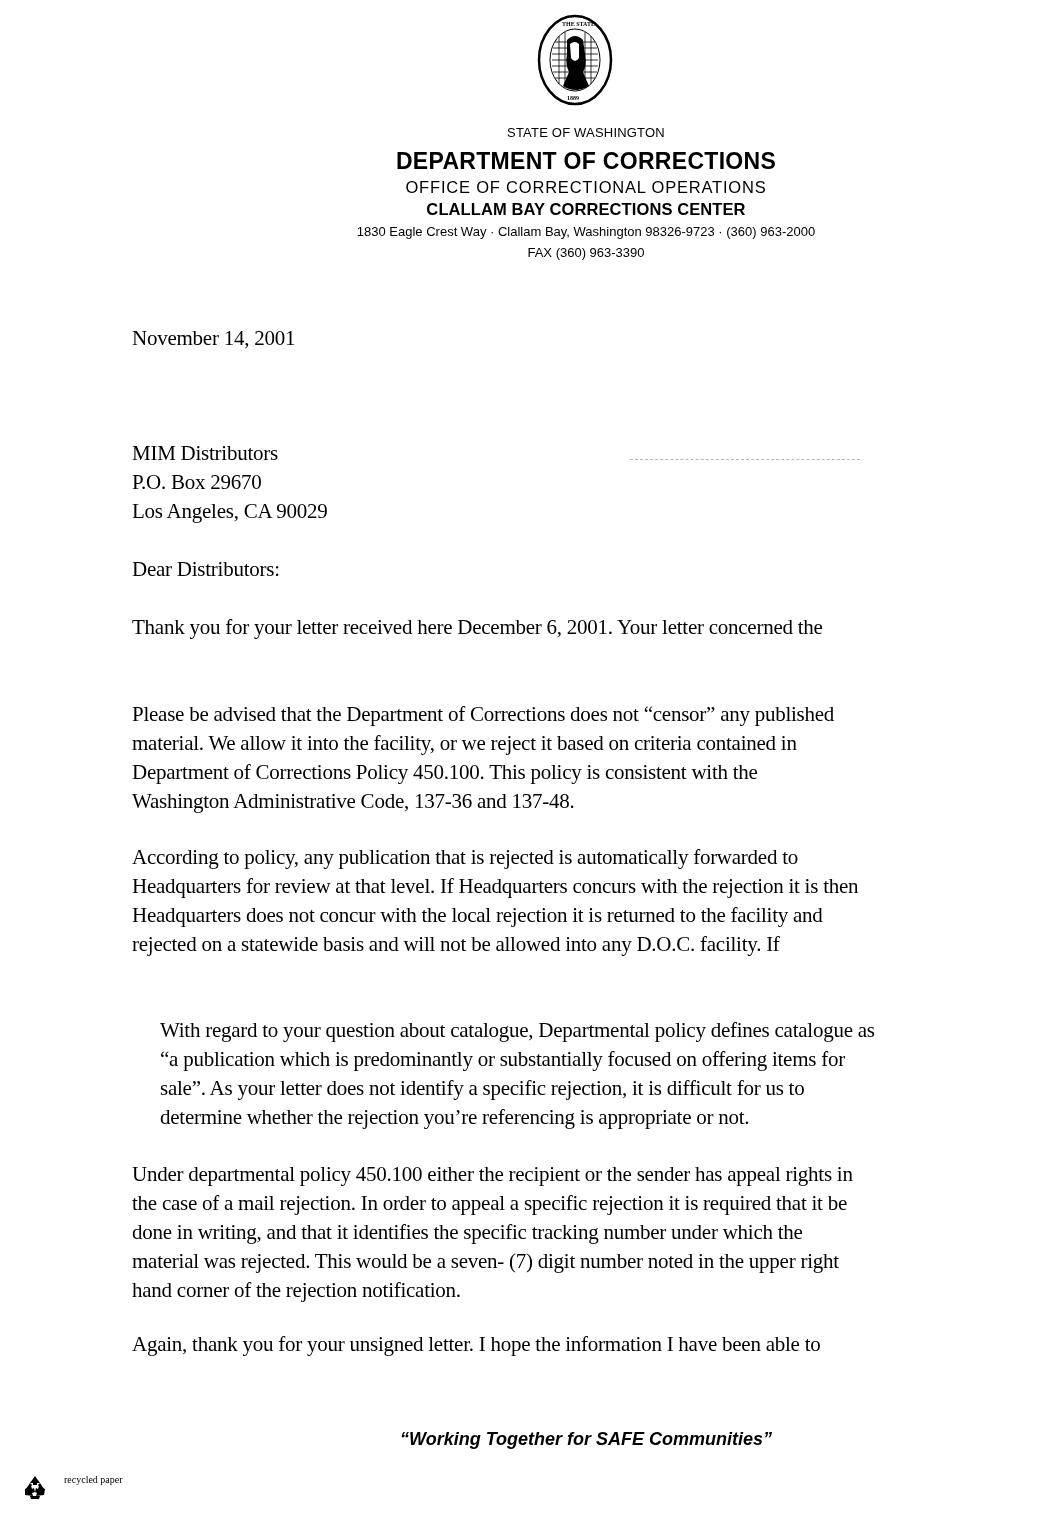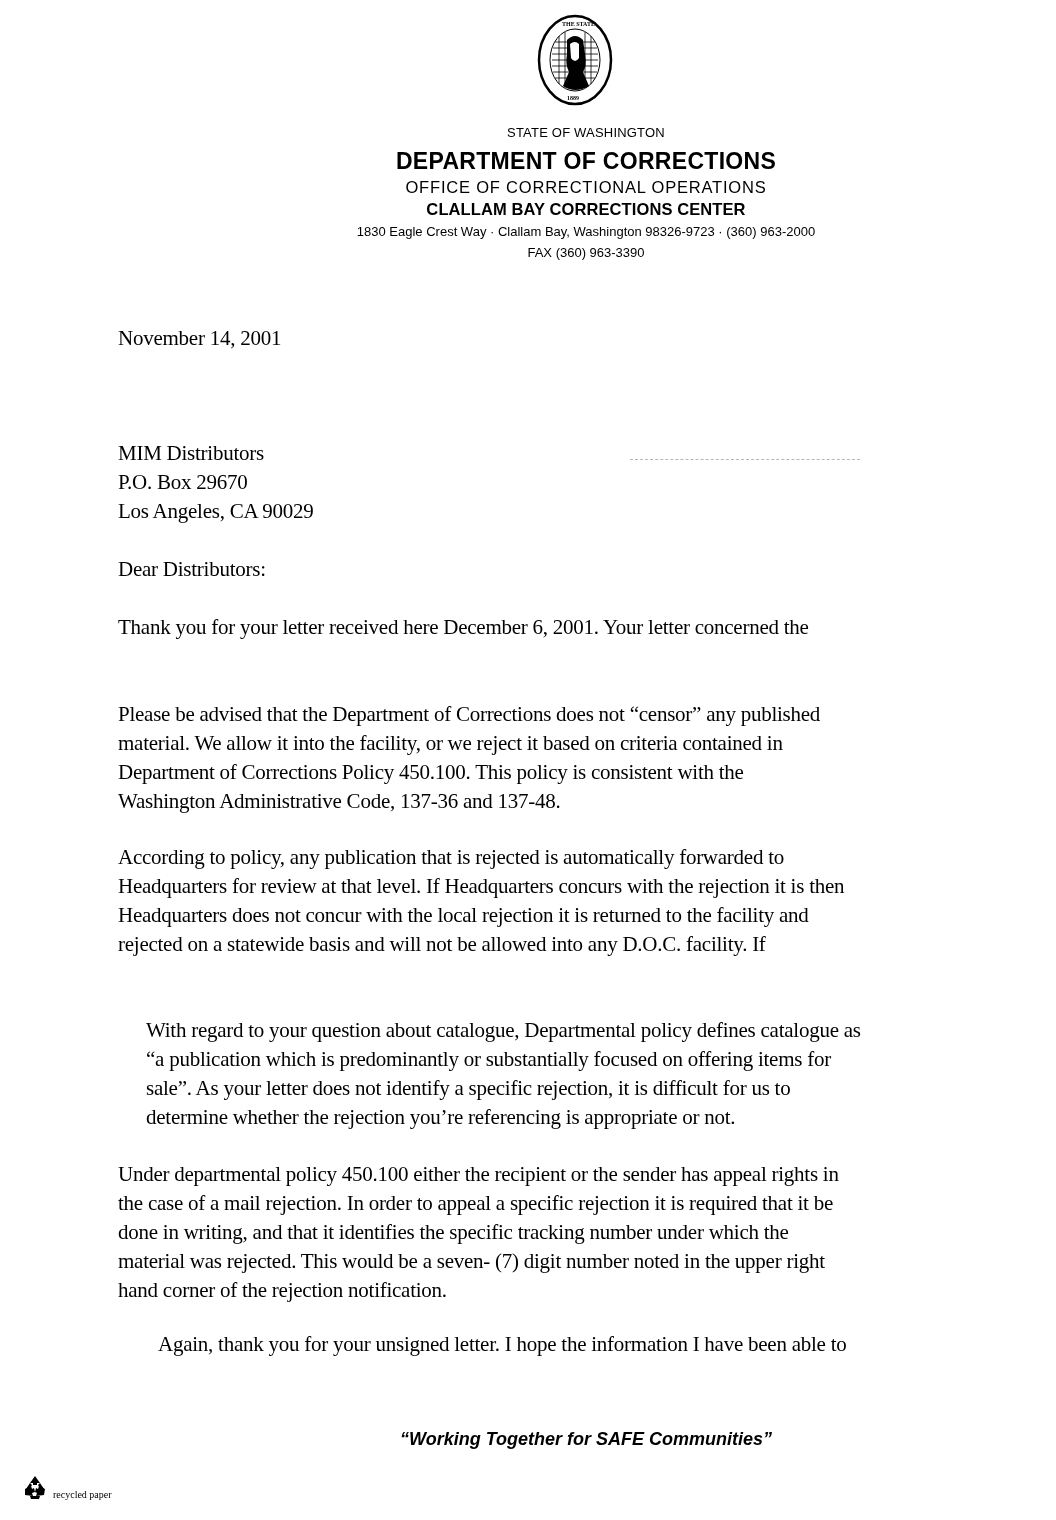--- a/index.html
+++ b/index.html
@@ -63,36 +63,36 @@
       top: 224px;
       font-size: 13px;
     }
     .lh-fax {
       top: 245px;
       font-size: 13px;
     }
 
     .body-text {
       position: absolute;
-      left: 118px;
+      left: 132px;
       font-size: 21px;
       line-height: 29px;
       white-space: nowrap;
       letter-spacing: -0.25px;
     }
     .date { top: 324px; }
     .addr { top: 439px; }
     .salutation { top: 555px; }
     .para p { margin: 0; }
     .p1 { top: 613px; }
     .p2 { top: 700px; }
     .p3 { top: 843px; }
     .p4 { top: 1016px; margin-left: 28px; }
     .p5 { top: 1160px; }
-    .p6 { top: 1330px; margin-left: 40px; }
+    .p6 { top: 1330px; }
 
     .stray-marks {
       position: absolute;
       left: 630px;
       top: 459px;
       width: 230px;
       height: 4px;
       border-top: 1px dashed #888;
       opacity: 0.6;
     }
@@ -106,22 +106,22 @@
       font-family: "Liberation Sans", sans-serif;
       font-size: 18px;
       font-weight: bold;
       font-style: italic;
     }
     .recycled {
       position: absolute;
       left: 22px;
       top: 1474px;
       display: flex;
-      align-items: flex-end;
-      gap: 5px;
+      align-items: flex-start;
+      gap: 16px;
     }
     .recycled-icon {
       width: 26px;
       height: 26px;
     }
     .recycled-label {
       font-family: "Liberation Serif", serif;
       font-size: 10px;
     }
   </style>

